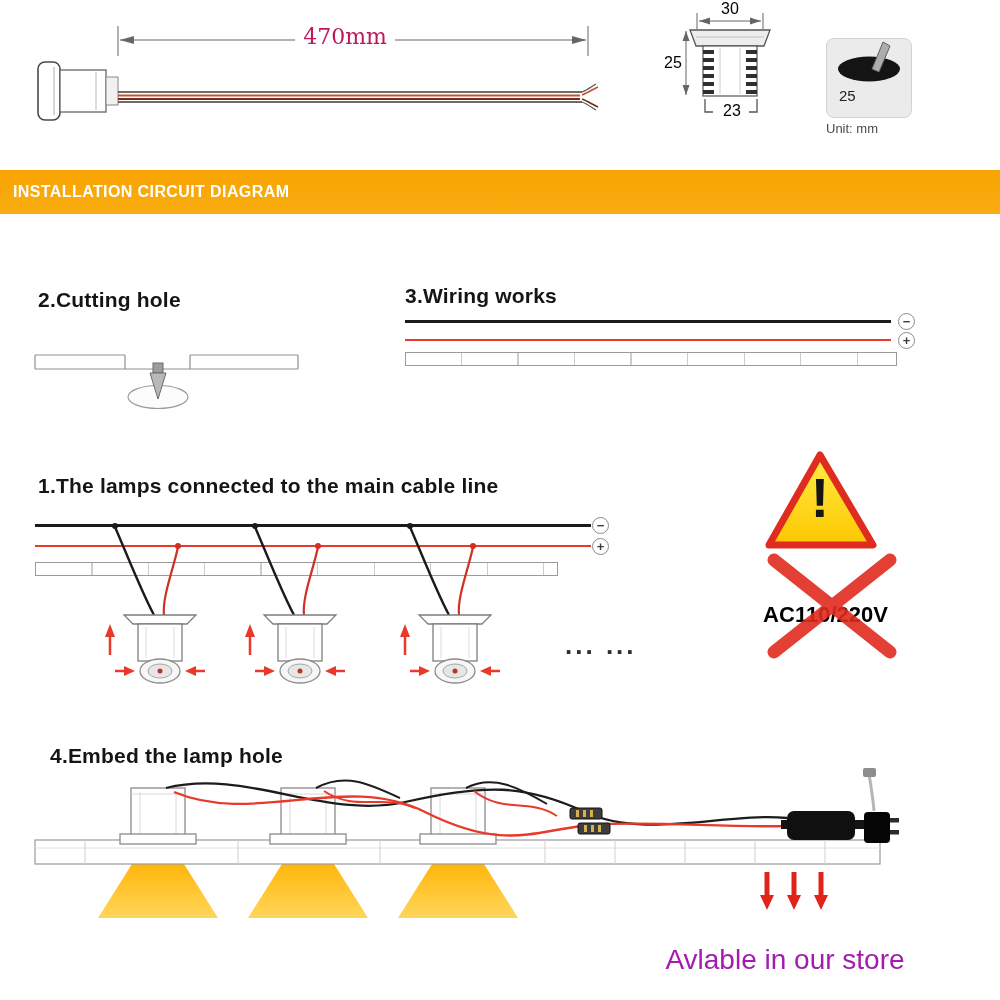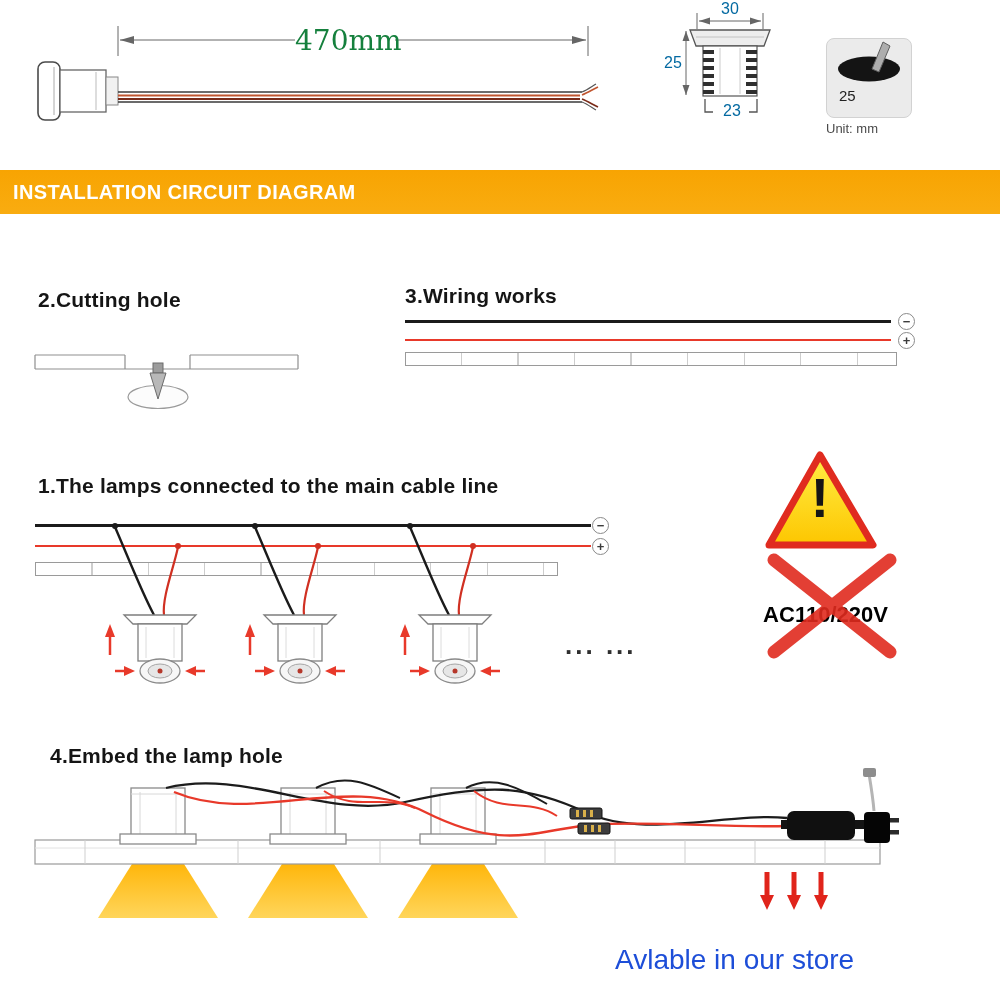--- a/index.html
+++ b/index.html
@@ -3,37 +3,37 @@
 <meta charset="utf-8">
 <style>
   * { margin:0; padding:0; box-sizing:border-box; }
   html,body { background:#fff; }
   body { font-family:"Liberation Sans", sans-serif; }
   #canvas { position:relative; width:1000px; height:1000px; background:#fff; overflow:hidden; }
   .abs { position:absolute; }
   .step-title { position:absolute; font-weight:bold; font-size:21px; color:#151515; letter-spacing:.2px; white-space:nowrap; }
   .banner { position:absolute; left:0; top:170px; width:1000px; height:44px;
             background:linear-gradient(180deg,#f8a402,#f9ac10); display:flex; align-items:center; padding-left:13px; }
-  .banner span { color:#fff; font-weight:bold; font-size:20px; letter-spacing:.4px; }
-  .cable-label { position:absolute; font-size:28px; color:#15803d; text-align:center; background:#fff;
+  .banner span { color:#fff; font-weight:bold; font-size:16px; letter-spacing:.4px; }
+  .cable-label { position:absolute; font-size:22px; color:#be185d; text-align:center; background:#fff;
                  font-family:"DejaVu Serif", serif; }
-  .dim-num { position:absolute; font-size:16px; color:#0369a1; text-align:center; white-space:nowrap; }
+  .dim-num { position:absolute; font-size:16px; color:#000000; text-align:center; white-space:nowrap; }
   .unit-label { position:absolute; font-size:13px; color:#4a4a4a; white-space:nowrap; }
   .hole-box { position:absolute; background:#ebebeb; border:1px solid #d2d2d2; border-radius:8px; }
   .hole-num { position:absolute; left:12px; top:48px; font-size:15px; color:#222; }
   .line { position:absolute; }
   .board { position:absolute; border:1px solid #9a9a9a; background-color:#fff;
            background-image:repeating-linear-gradient(90deg, rgba(0,0,0,0) 0 55px, #cdcdcd 55px 56.5px); }
   .terminal { position:absolute; width:17px; height:17px; border:1px solid #8a8a8a; border-radius:50%;
               background:#fff; font-size:13px; line-height:15px; text-align:center; color:#3c3c3c; font-weight:bold; }
   .dots { position:absolute; font-weight:bold; font-size:26px; color:#2f2f2f; letter-spacing:3px; white-space:nowrap; }
   .warn-excl { position:absolute; font-weight:bold; font-size:55px; line-height:1.1; color:#151515; text-align:center; }
   .ac-text { position:absolute; font-weight:bold; font-size:22px; color:#000; text-align:center; white-space:nowrap; }
   .psu-text { position:absolute; font-weight:bold; font-size:20px; color:#e0241b; text-align:center; white-space:nowrap; }
-  .store-text { position:absolute; font-size:28px; color:#1d4ed8; text-align:left; white-space:nowrap; }
+  .store-text { position:absolute; font-size:28px; color:#a21caf; text-align:center; white-space:nowrap; }
 </style>
 </head>
 <body>
 
 <div id="canvas">
 
   <svg class="abs" style="left:30px;top:18px" width="580" height="125">
     <g stroke="#666" stroke-width="1">
       <line x1="88" y1="8" x2="88" y2="38"></line>
       <line x1="558" y1="8" x2="558" y2="38"></line>

